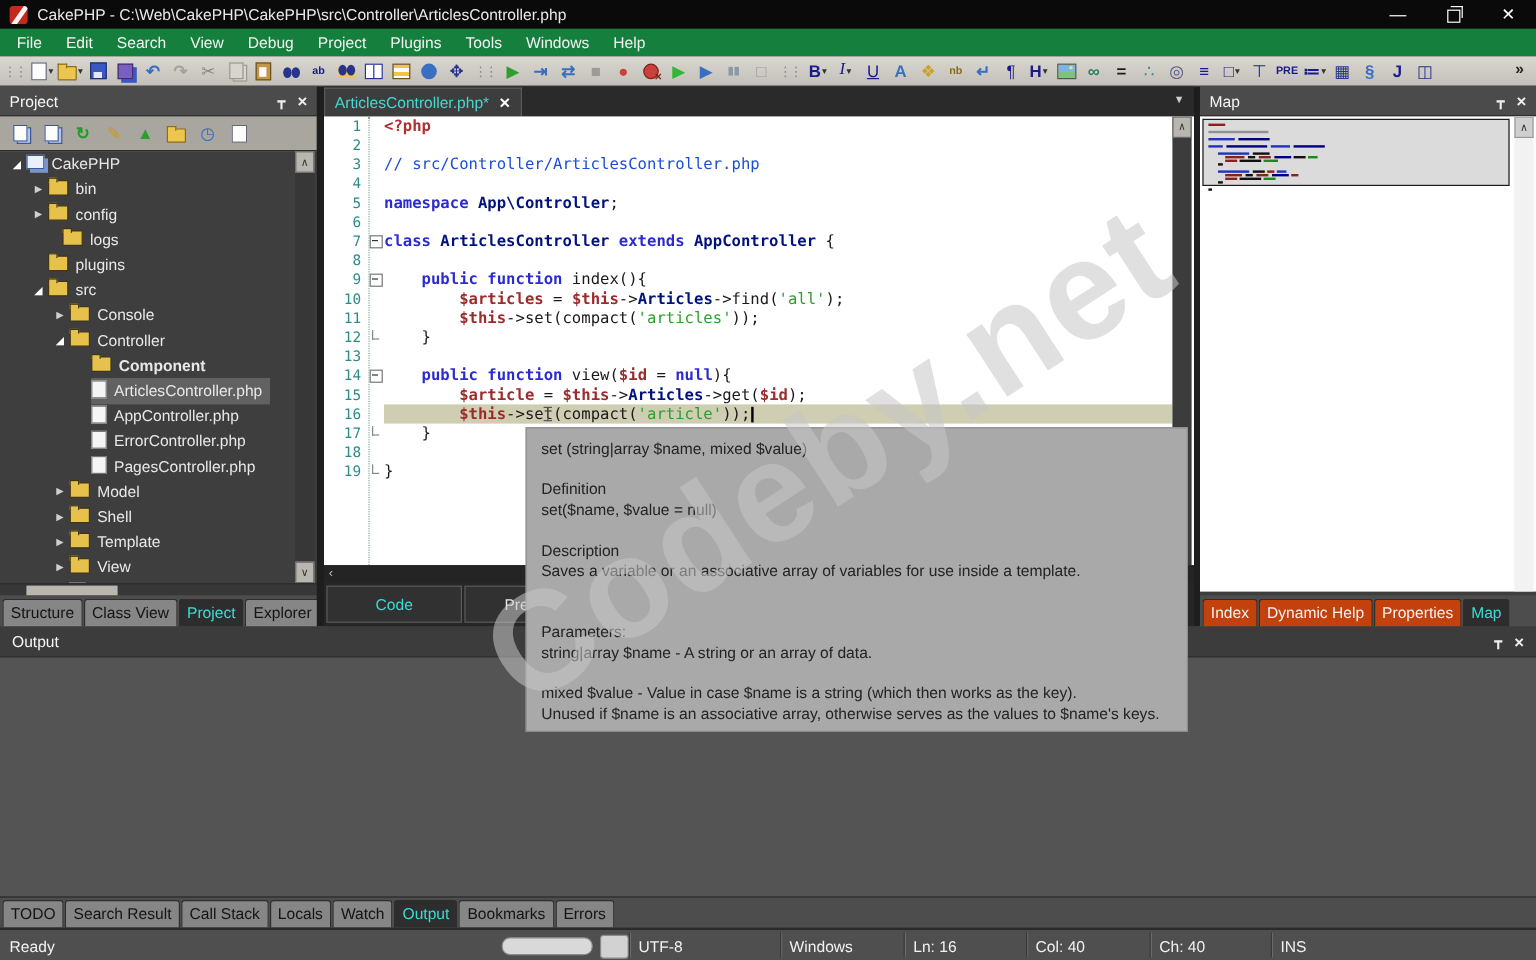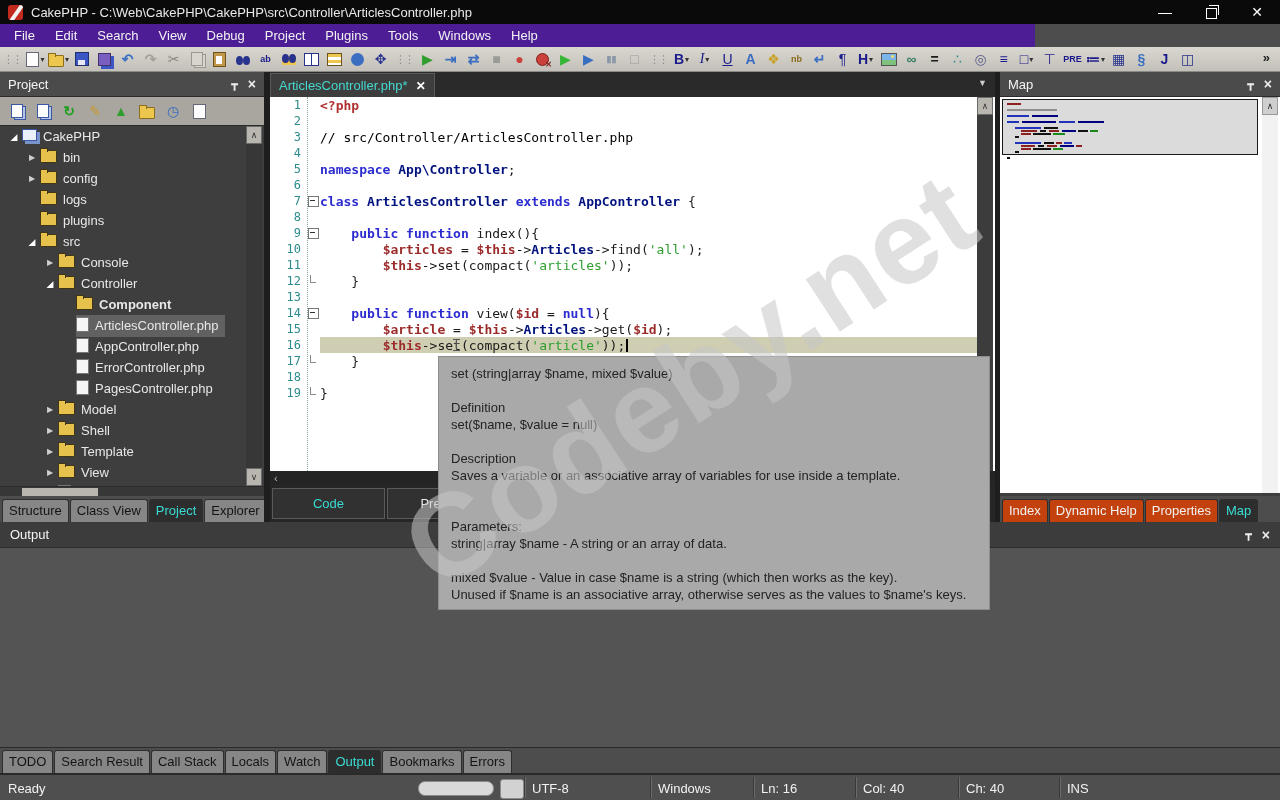--- a/index.html
+++ b/index.html
@@ -9,21 +9,21 @@
   
   .titlebar{position:absolute;left:0;top:0;width:1280px;height:24px;background:#0a0a0a;
             color:#e9e9e9;display:flex;align-items:center;}
   .applogo{width:15px;height:15px;margin:0 8px 0 8px;background:#c22a1e;border-radius:3px;position:relative;overflow:hidden;}
   .applogo::after{content:"";position:absolute;left:6px;top:-2px;width:4px;height:22px;background:#f3f3f3;transform:rotate(35deg);}
   .wctrls{margin-left:auto;display:flex;align-items:center;height:100%;}
   .wbtn{width:46px;height:100%;display:flex;align-items:center;justify-content:center;color:#fff;font-size:14px;}
   .restore-sq{width:9px;height:9px;border:1px solid #fff;position:relative;background:#0a0a0a;margin-top:2px;}
   .restore-sq::before{content:"";position:absolute;left:2px;top:-4px;width:9px;height:9px;border:1px solid #fff;border-bottom:none;border-left:none;}
   
-  .menubar{position:absolute;left:0;top:24px;width:1035px;height:23px;background:#4c1d95;color:#f2f2f2;
+  .menubar{position:absolute;left:0;top:24px;width:1280px;height:23px;background:#15803d;color:#f2f2f2;
            display:flex;align-items:center;padding-left:4px;box-sizing:border-box;}
   .menu-item{padding:3px 10px;}
   
   .toolbar{position:absolute;left:0;top:47px;width:1280px;height:25px;background:linear-gradient(#dad7d0,#c3c0b9);
            display:flex;align-items:center;border-bottom:1px solid #8a8a86;box-sizing:border-box;}
   .grip{color:#8a8a8a;font-size:11px;margin:0 3px;letter-spacing:-2px;}
   .tgroup{display:flex;align-items:center;height:25px;}
   .tool{width:23px;height:21px;display:inline-flex;align-items:center;justify-content:center;position:relative;}
   .tool .gl{font-size:14px;line-height:1;}
   .tool .gl.small{font-size:9px;font-weight:bold;}
@@ -108,21 +108,21 @@
   .gutter-sep{position:absolute;left:37px;top:0;height:374px;border-left:1px dotted #8aa4a4;}
   .foldc{width:14px;flex:none;display:flex;align-items:center;justify-content:center;height:16px;}
   .fbox{width:9px;height:9px;border:1px solid #777;background:#fff;position:relative;}
   .fbox::after{content:"";position:absolute;left:1px;top:3px;width:5px;height:1px;background:#333;}
   .fend{width:5px;height:7px;border-left:1px solid #888;border-bottom:1px solid #888;margin-top:-4px;}
   .ltext{flex:1;height:16px;display:flex;align-items:center;margin-right:18px;}
   .ltext.hl{background:#cfcdb2;}
   .caret{display:inline-block;width:2px;height:13px;background:#000;margin-left:1px;}
   .sy-php{color:#b03030;font-weight:bold;} .sy-k{color:#2b2bcf;font-weight:bold;}
   .sy-t{color:#00127e;font-weight:bold;} .sy-v{color:#9c2b2b;font-weight:bold;}
-  .sy-s{color:#2e9e2e;} .sy-c{color:#000000;} .sy-p{color:#1a1a1a;}
+  .sy-s{color:#2e9e2e;} .sy-c{color:#1d4ed8;} .sy-p{color:#1a1a1a;}
   .ed-vscroll{position:absolute;right:2px;top:0;width:16px;height:374px;background:#3c3c3c;}
   .ed-hscroll{position:absolute;left:0;top:399px;width:725px;height:14px;background:#242424;display:flex;align-items:center;}
   .ed-hscroll .lar{color:#bbb;font-size:11px;padding-left:4px;}
   .ed-btns{position:absolute;left:0;top:413px;width:725px;height:37px;background:#262626;display:flex;align-items:center;gap:2px;padding-left:2px;box-sizing:border-box;}
   .ebtn{width:111px;height:29px;background:#313131;border:1px solid #5a5a5a;color:#e8e8e8;
         display:flex;align-items:center;justify-content:center;}
   .ebtn.on{color:#39dcd4;}
   
   .mapc{position:relative;height:396px;background:#fff;overflow:hidden;}
   .mviewport{position:absolute;left:2px;top:2px;width:256px;height:56px;background:#dbdbdb;border:1px solid #1a1a1a;box-sizing:border-box;padding:3px 0 0 4px;}
@@ -405,21 +405,21 @@
             <span>bin</span>
           </span>
         </div>
         <div class="trow" style="padding-left: 26px;">
           <span class="arrow">▶</span>
           <span style="display: inline-flex; align-items: center;">
             <span class="ticon"><span class="t-folder"></span></span>
             <span>config</span>
           </span>
         </div>
-        <div class="trow" style="padding-left: 26px;">
+        <div class="trow" style="padding-left: 38px;">
           <span class="arrow"></span>
           <span style="display: inline-flex; align-items: center;">
             <span class="ticon"><span class="t-folder"></span></span>
             <span>logs</span>
           </span>
         </div>
         <div class="trow" style="padding-left: 26px;">
           <span class="arrow"></span>
           <span style="display: inline-flex; align-items: center;">
             <span class="ticon"><span class="t-folder"></span></span>

